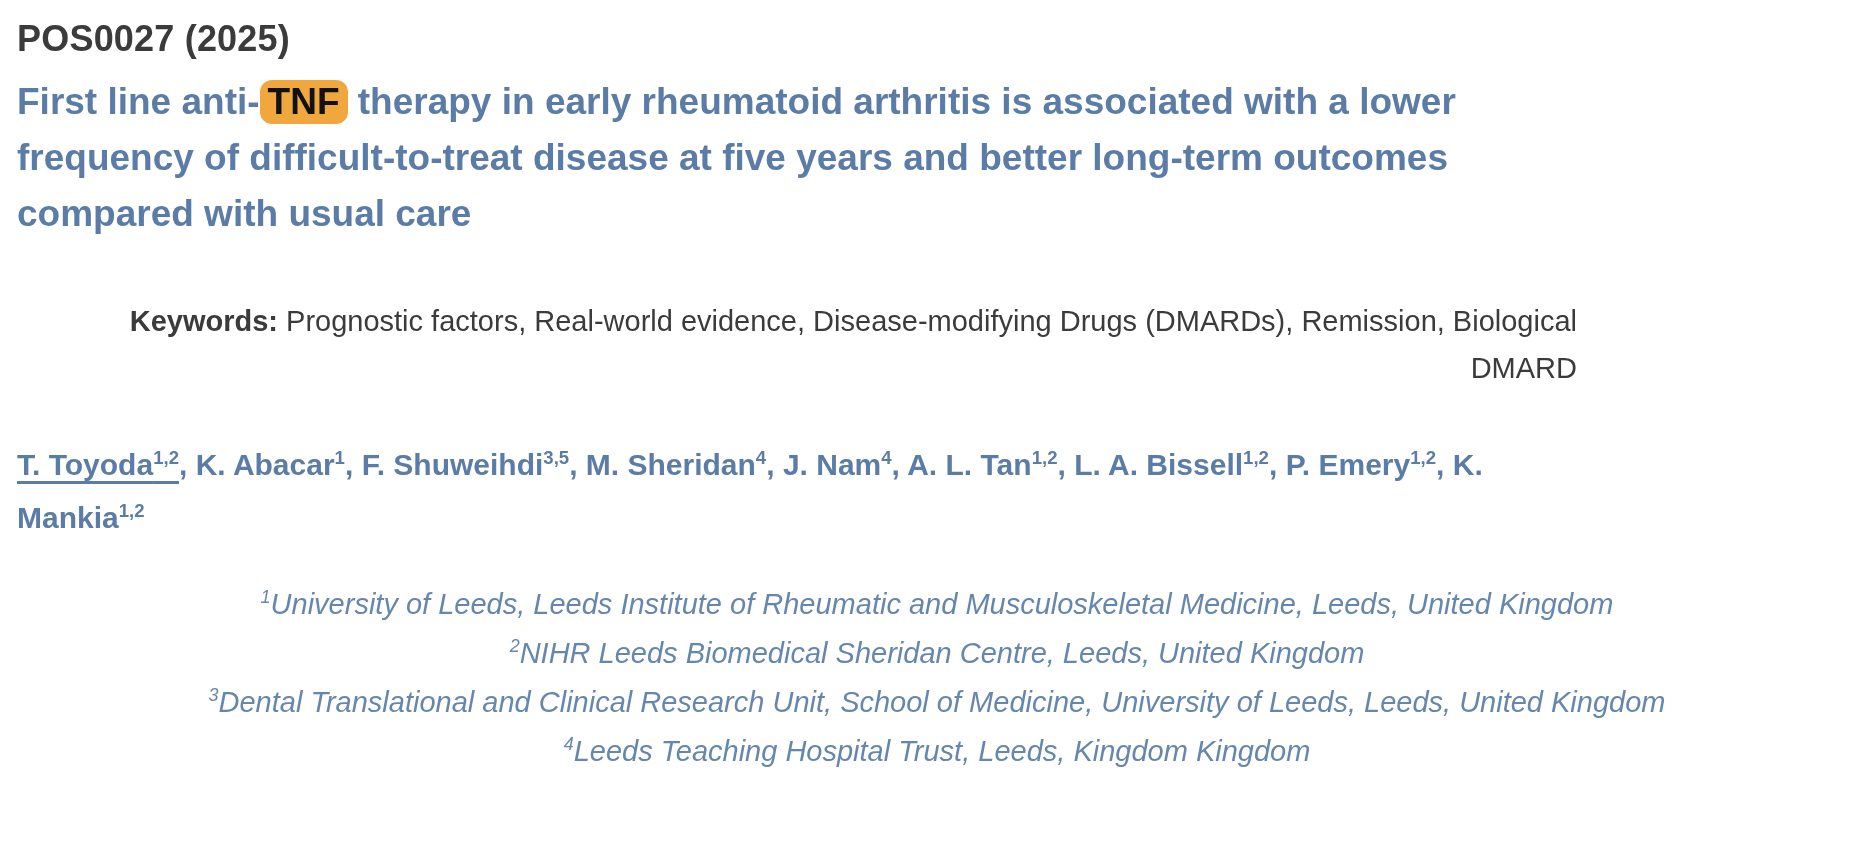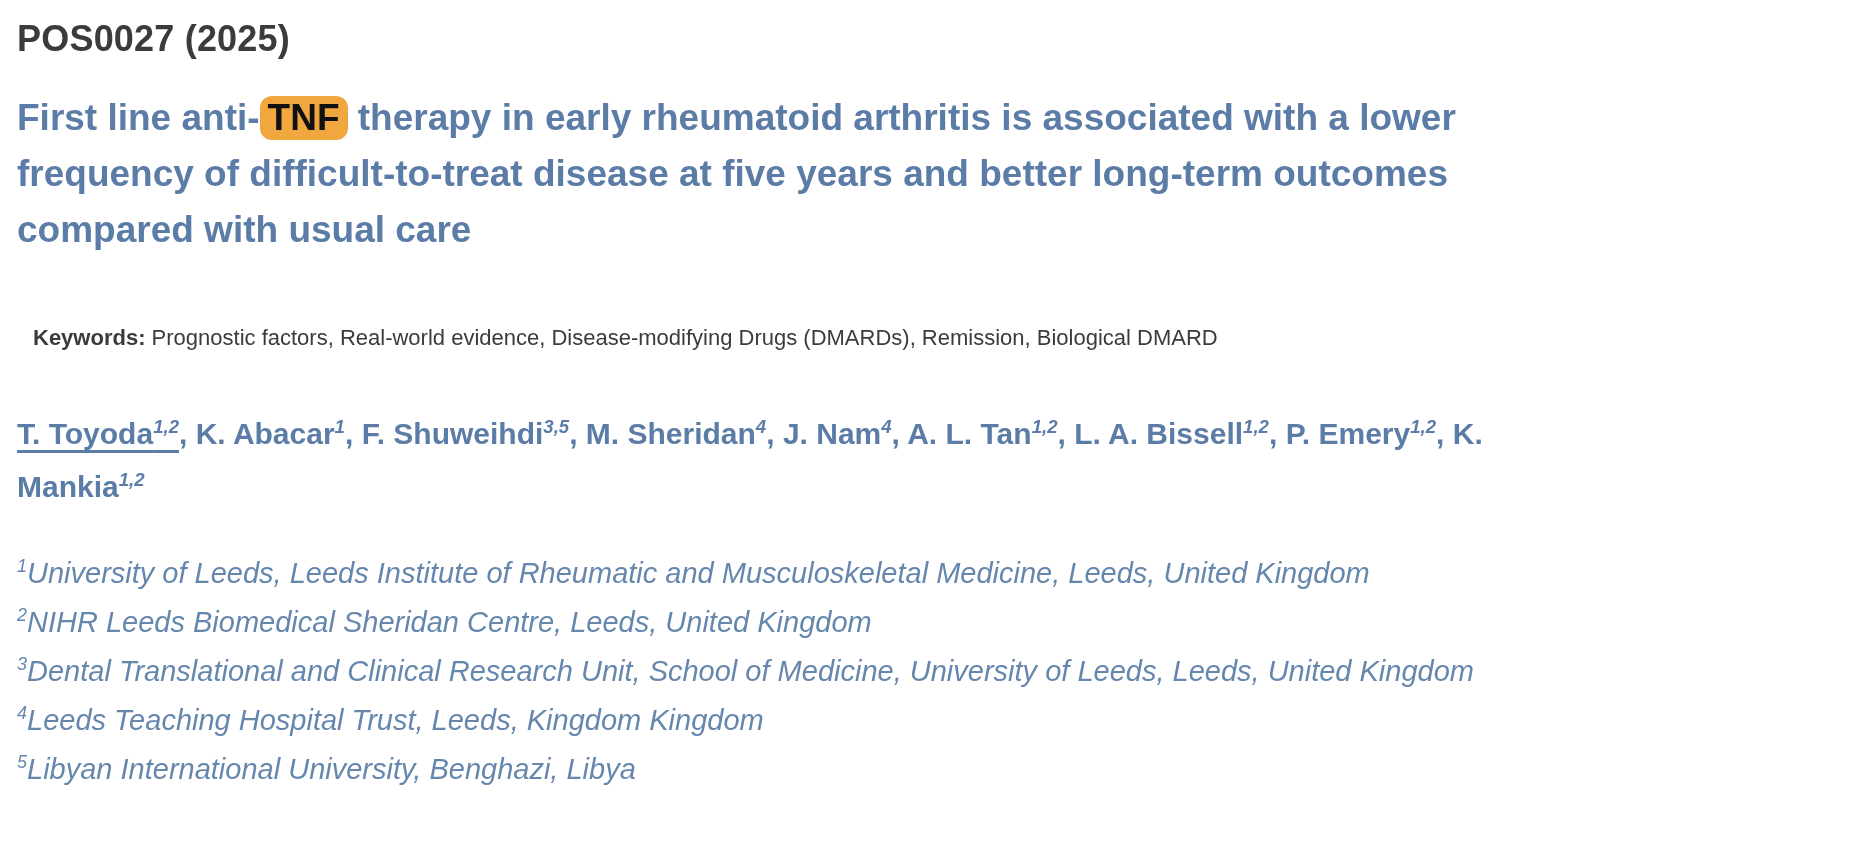--- a/index.html
+++ b/index.html
@@ -16,59 +16,61 @@
     font-weight: bold;
     color: #3b3b3b;
     margin: 8px 0 0 0;
     letter-spacing: 0.2px;
   }
   .title {
     font-size: 37px;
     font-weight: bold;
     color: #5b7ca6;
     line-height: 56px;
-    margin: 30px 0 0 0;
+    margin: 14px 0 0 0;
     max-width: 1560px;
   }
   .hl {
     background: #f0a73e;
     color: #111111;
     border-radius: 12px;
     padding: 1px 8px 2px 8px;
   }
   .keywords {
-    font-size: 22px;
+    font-size: 29px;
     color: #3b3b3b;
     line-height: 47px;
-    margin: 56px 0 0 16px;
+    margin: 56px 0 0 0;
     max-width: 1560px;
+    text-align: right;
   }
   .keywords .kw-label { font-weight: bold; }
   .authors {
     font-size: 30px;
     font-weight: bold;
     color: #5b7ca6;
     line-height: 53px;
     margin: 46px 0 0 0;
     max-width: 1560px;
   }
-  .authors sup { font-size: 62%; line-height: 0; font-style: italic; }
+  .authors sup { font-size: 62%; line-height: 0; }
   .presenting {
     text-decoration: underline;
     text-decoration-thickness: 3px;
     text-underline-offset: 6px;
   }
   .affiliations { margin-top: 36px; }
   .affiliation {
     font-style: italic;
     color: #6687ad;
     font-size: 29px;
     line-height: 49px;
     margin: 0;
     white-space: nowrap;
+    text-align: center;
   }
   .affiliation sup { font-size: 62%; line-height: 0; }
 </style>
 </head>
 <body>
 
 <div class="page">
 
   <h2 class="abstract-id">POS0027 (2025)</h2>
 
@@ -76,16 +78,15 @@
 
   <p class="keywords"><span class="kw-label">Keywords:</span> <span>Prognostic factors, Real-world evidence, Disease-modifying Drugs (DMARDs), Remission, Biological DMARD</span></p>
 
   <p class="authors"><span class="author"><span class="presenting"><span>T. Toyoda</span><sup>1,2</sup></span><span class="sep">, </span></span><span class="author"><span>K. Abacar</span><sup>1</sup><span class="sep">, </span></span><span class="author"><span>F. Shuweihdi</span><sup>3,5</sup><span class="sep">, </span></span><span class="author"><span>M. Sheridan</span><sup>4</sup><span class="sep">, </span></span><span class="author"><span>J. Nam</span><sup>4</sup><span class="sep">, </span></span><span class="author"><span>A. L. Tan</span><sup>1,2</sup><span class="sep">, </span></span><span class="author"><span>L. A. Bissell</span><sup>1,2</sup><span class="sep">, </span></span><span class="author"><span>P. Emery</span><sup>1,2</sup><span class="sep">, </span></span><span class="author"><span>K. Mankia</span><sup>1,2</sup><span class="sep"></span></span></p>
 
   <div class="affiliations">
     <p class="affiliation"><sup>1</sup><span>University of Leeds, Leeds Institute of Rheumatic and Musculoskeletal Medicine, Leeds, United Kingdom</span></p>
     <p class="affiliation"><sup>2</sup><span>NIHR Leeds Biomedical Sheridan Centre, Leeds, United Kingdom</span></p>
     <p class="affiliation"><sup>3</sup><span>Dental Translational and Clinical Research Unit, School of Medicine, University of Leeds, Leeds, United Kingdom</span></p>
     <p class="affiliation"><sup>4</sup><span>Leeds Teaching Hospital Trust, Leeds, Kingdom Kingdom</span></p>
-    <p class="affiliation"><sup>5</sup><span>Libyan International University, Benghazi, Libya</span></p>
   </div>
 
 </div>
 
 </body></html>

